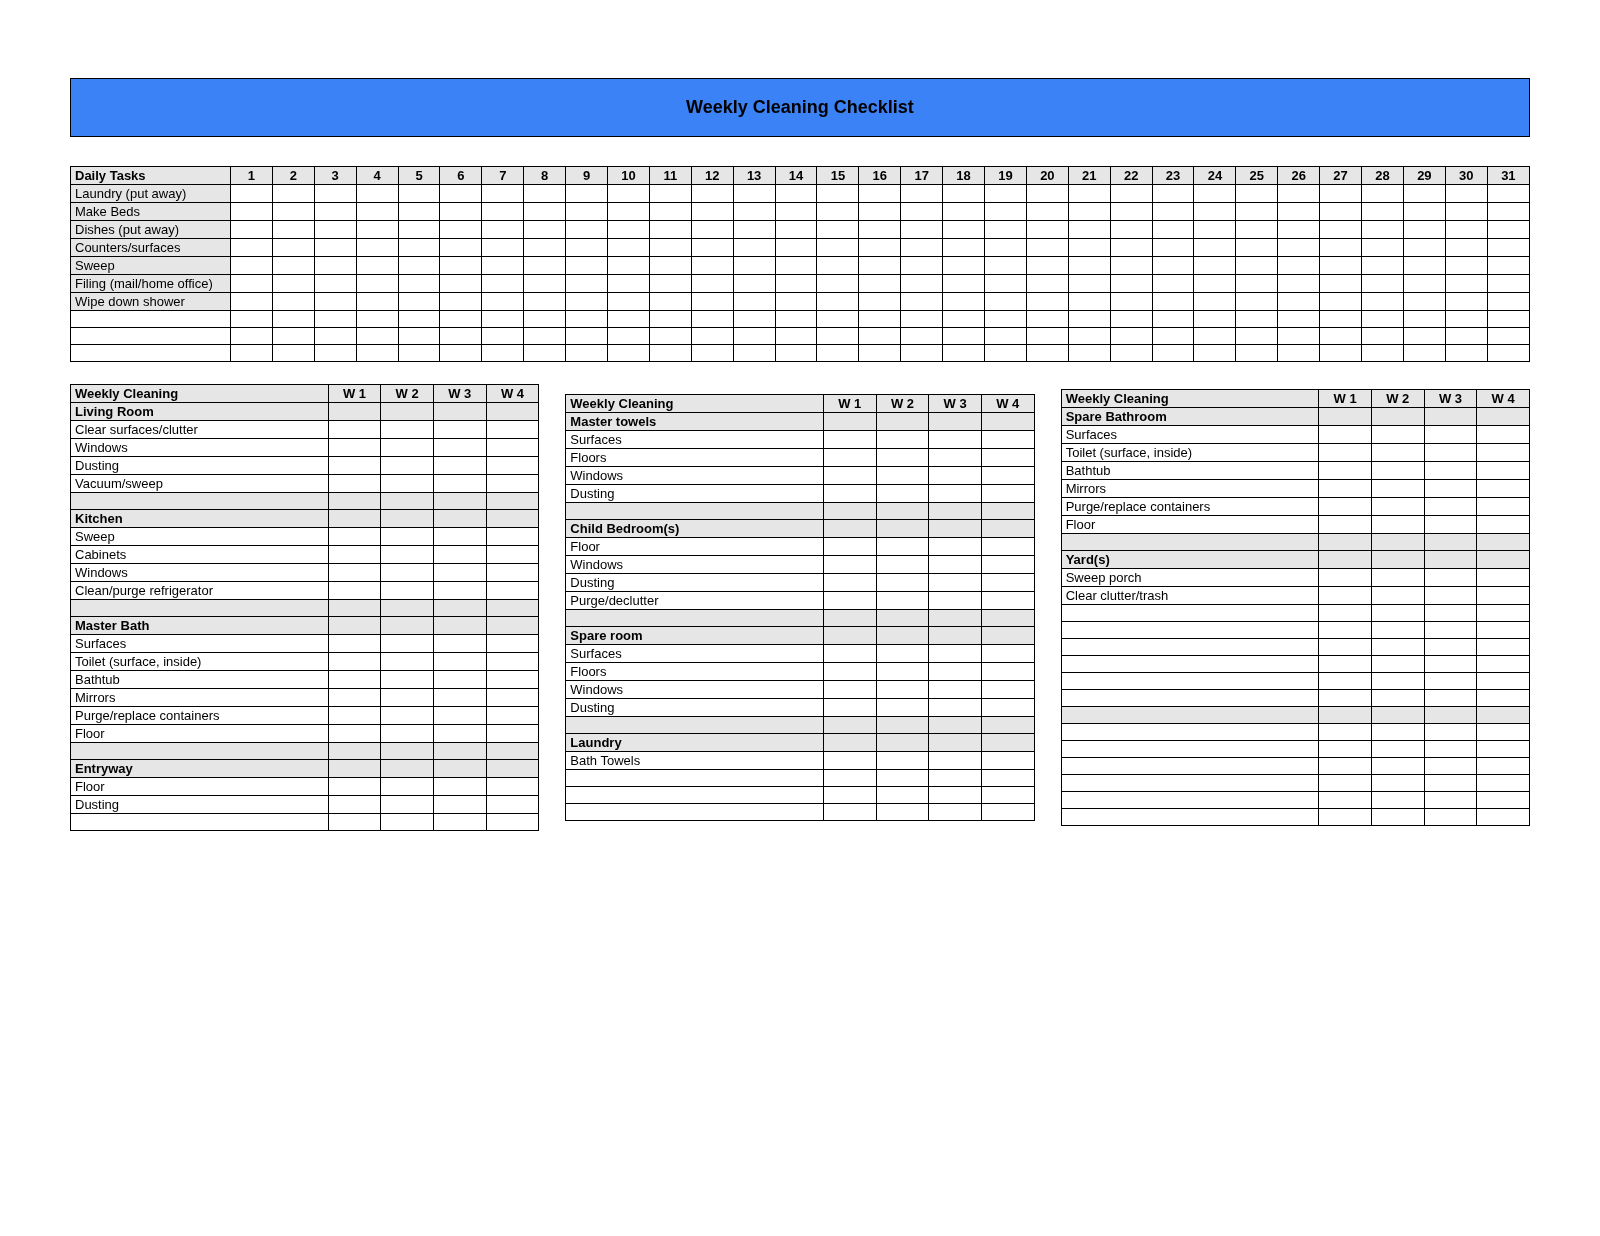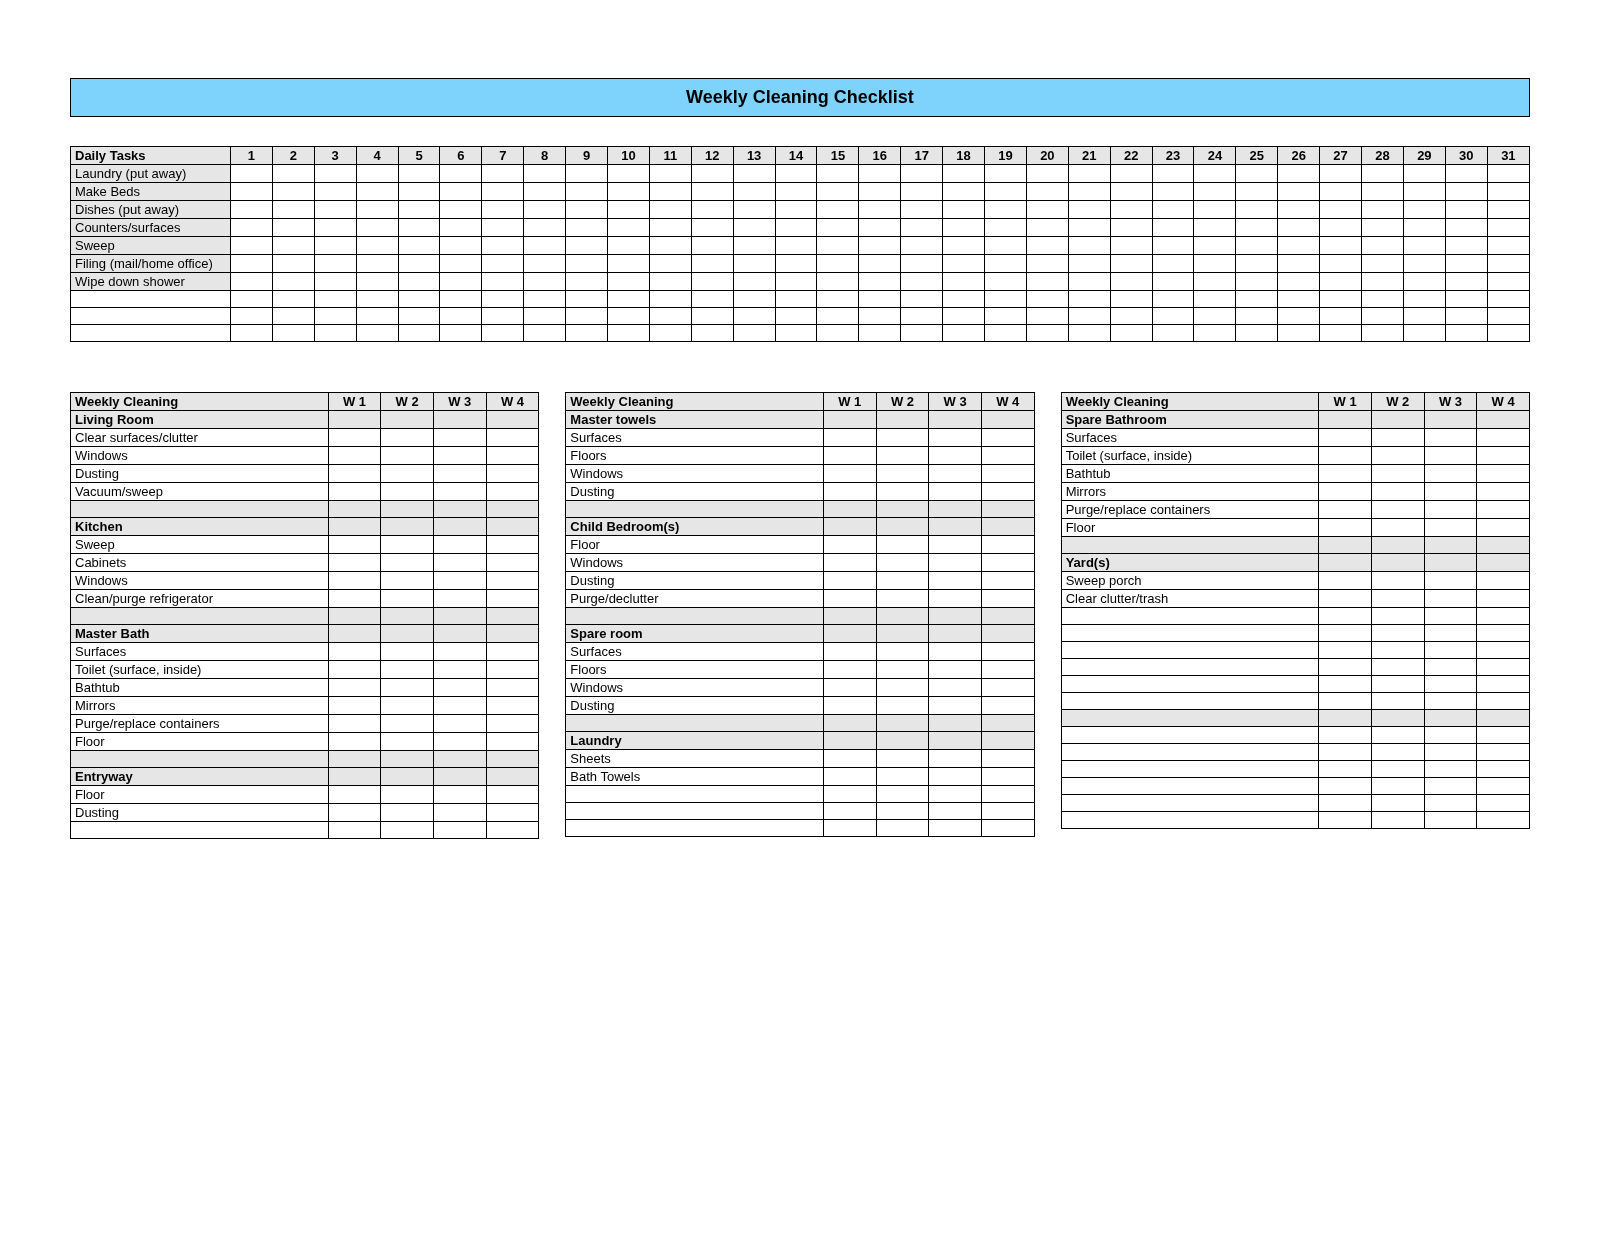--- a/index.html
+++ b/index.html
@@ -7,35 +7,35 @@
     margin: 0;
     padding: 78px 70px;
     background: #fff;
     font-family: Arial, Helvetica, sans-serif;
     font-size: 13px;
     color: #000;
     width: 1600px;
   }
   .title-bar {
     border: 1px solid #000;
-    background: #7dd3fc;
+    background: #3b82f6;
     text-align: center;
     font-weight: bold;
     font-size: 18px;
-    padding: 8px 0;
+    padding: 18px 0;
     margin-bottom: 29px;
   }
-  table { border-collapse: collapse; width: 100%; table-layout: fixed; margin-top: 28px; }
+  table { border-collapse: collapse; width: 100%; table-layout: fixed; }
   td, th { border: 1px solid #000; padding: 0 4px; height: 17px; line-height: 17px; overflow: hidden; white-space: nowrap; }
   .hdr   { background: #e6e6e6; font-weight: bold; }
   .shade { background: #e6e6e6; }
   .center { text-align: center; }
   .daily col.task { width: 160px; }
   .daily col.day  { width: auto; }
-  .weekly-wrap { display: flex; gap: 26px; margin-top: 22px; }
+  .weekly-wrap { display: flex; gap: 26px; margin-top: 22px; align-items: center; }
   .weekly-col { flex: 1 1 0; }
   .weekly col.task { width: 55%; }
   .weekly col.wk   { width: 11.25%; }
 </style>
 </head>
 <body>
 
 <div class="title-bar">Weekly Cleaning Checklist</div>
 
 <table class="daily">
@@ -784,27 +784,20 @@
             <td class="shade"></td>
           </tr>
           <tr>
             <td class="hdr">Laundry</td>
             <td class="shade"></td>
             <td class="shade"></td>
             <td class="shade"></td>
             <td class="shade"></td>
           </tr>
           <tr>
-            <td>Sheets</td>
-            <td></td>
-            <td></td>
-            <td></td>
-            <td></td>
-          </tr>
-          <tr>
             <td>Bath Towels</td>
             <td></td>
             <td></td>
             <td></td>
             <td></td>
           </tr>
           <tr>
             <td></td>
             <td></td>
             <td></td>

